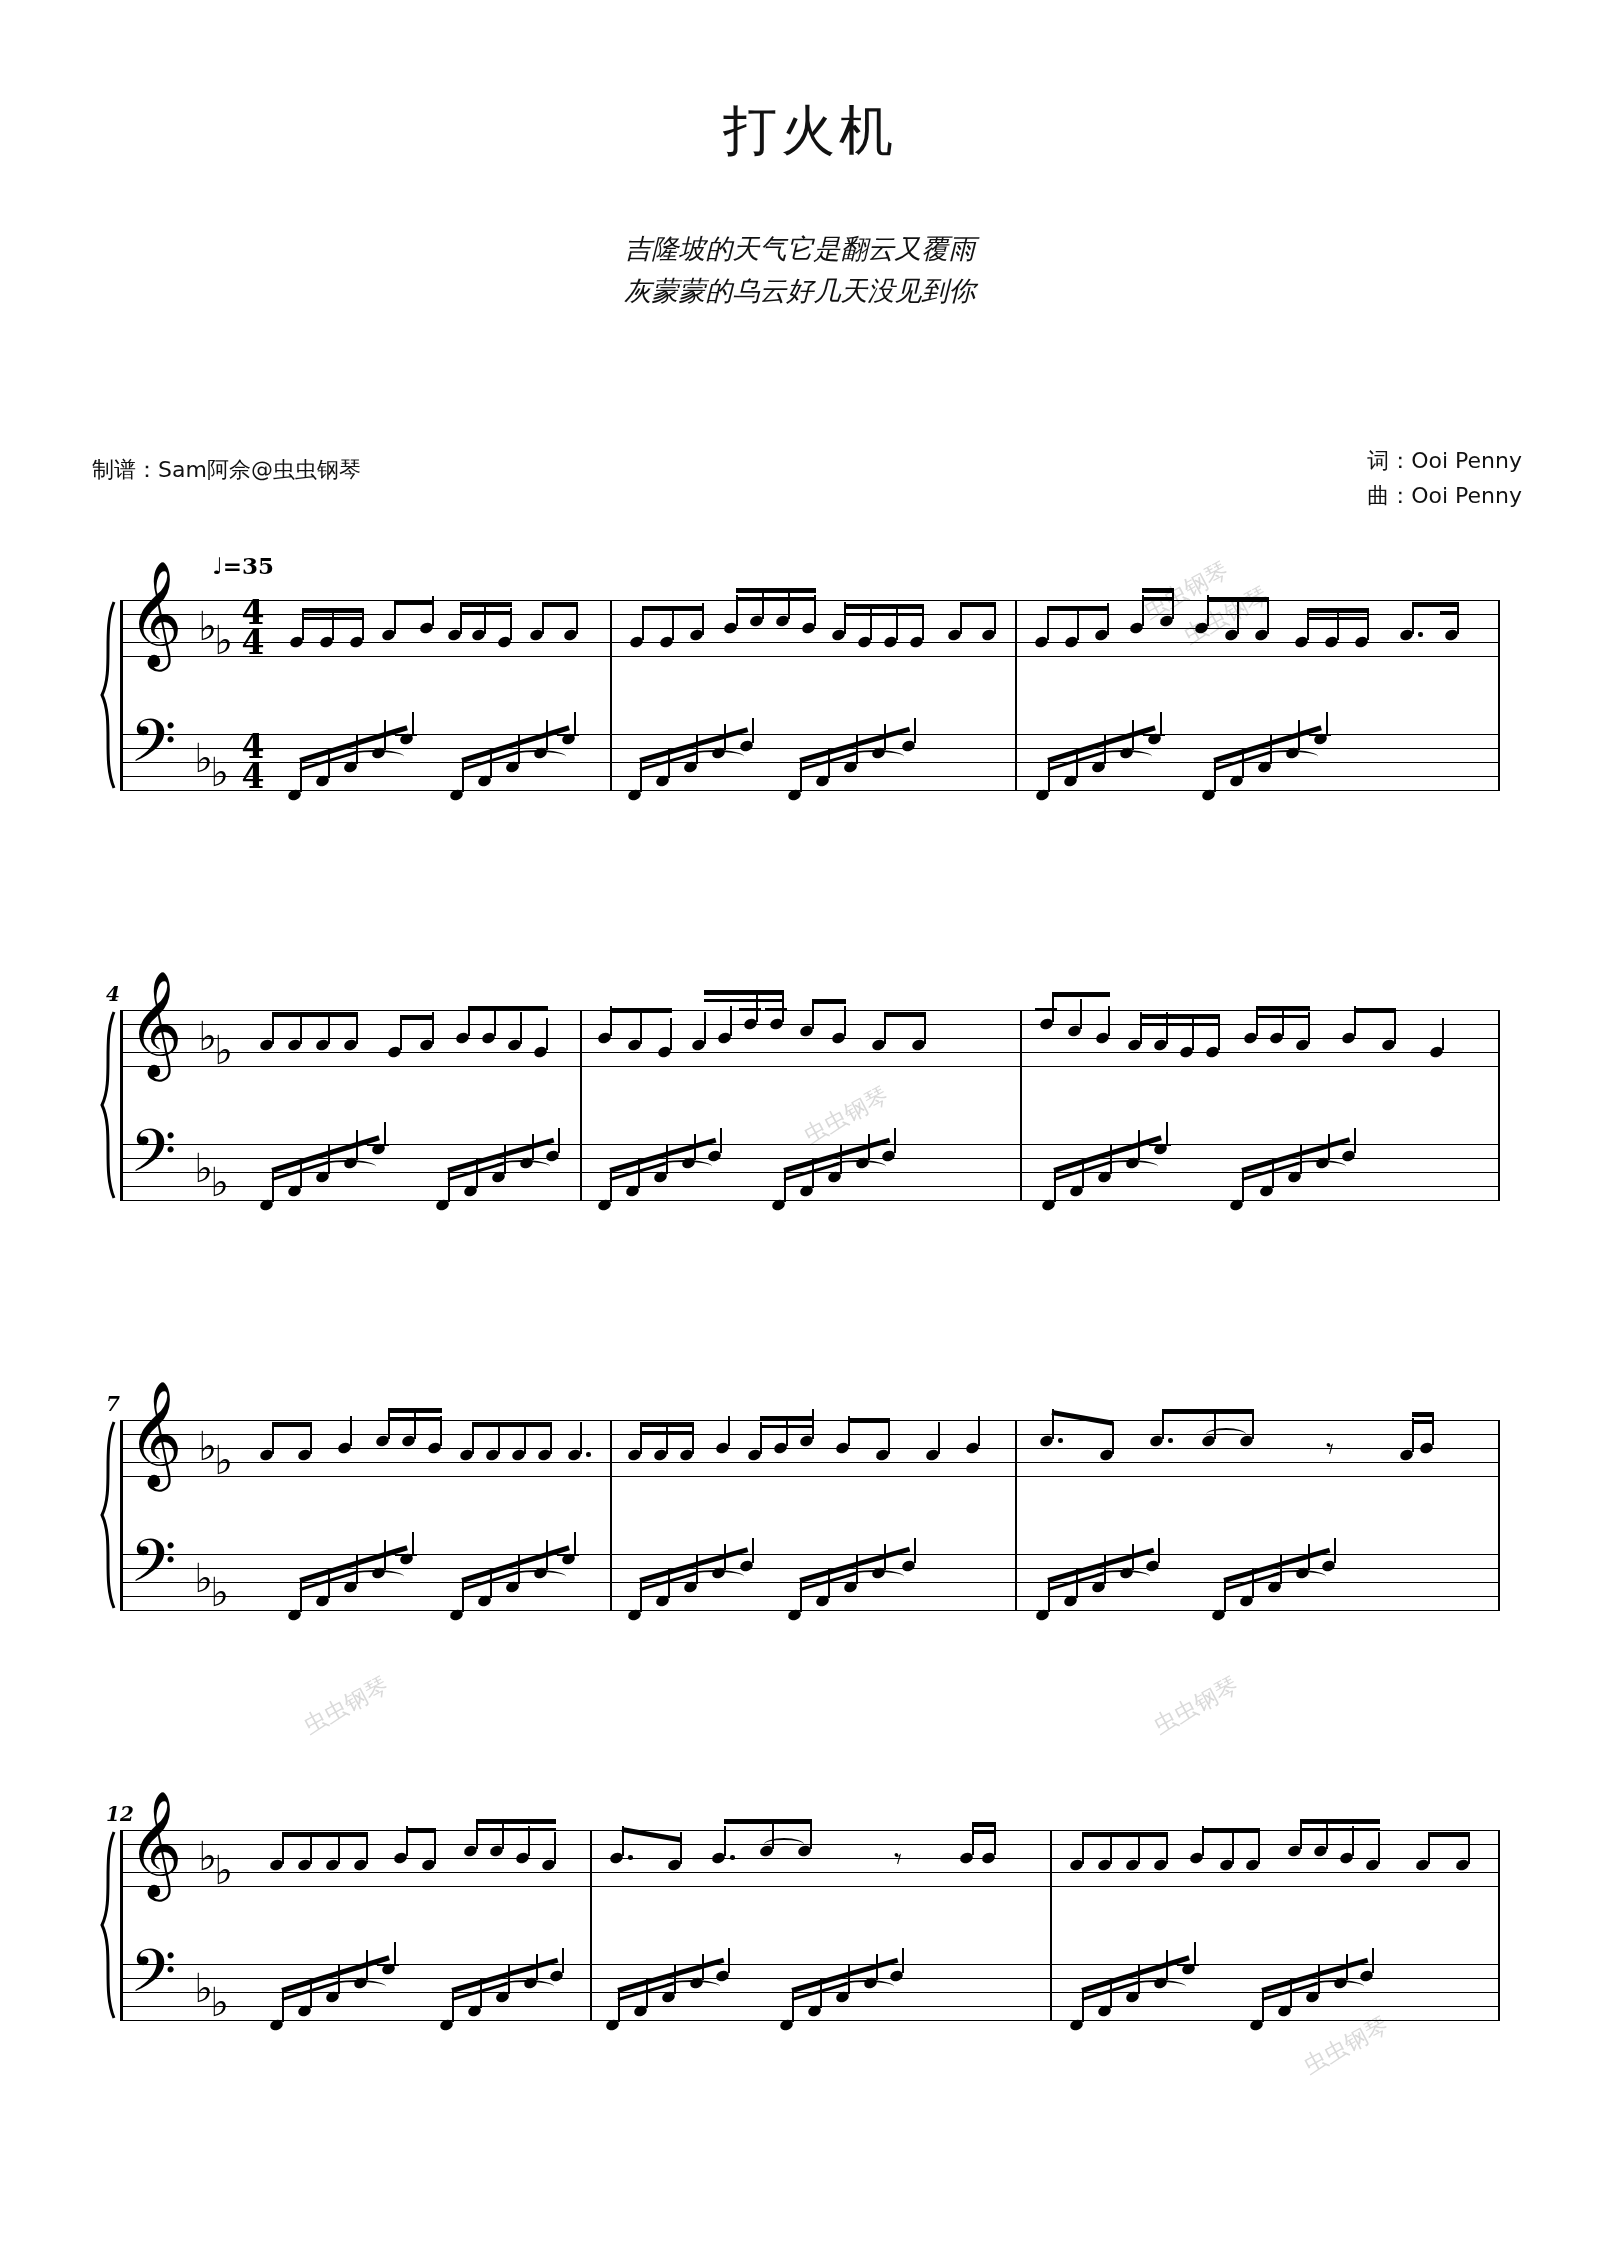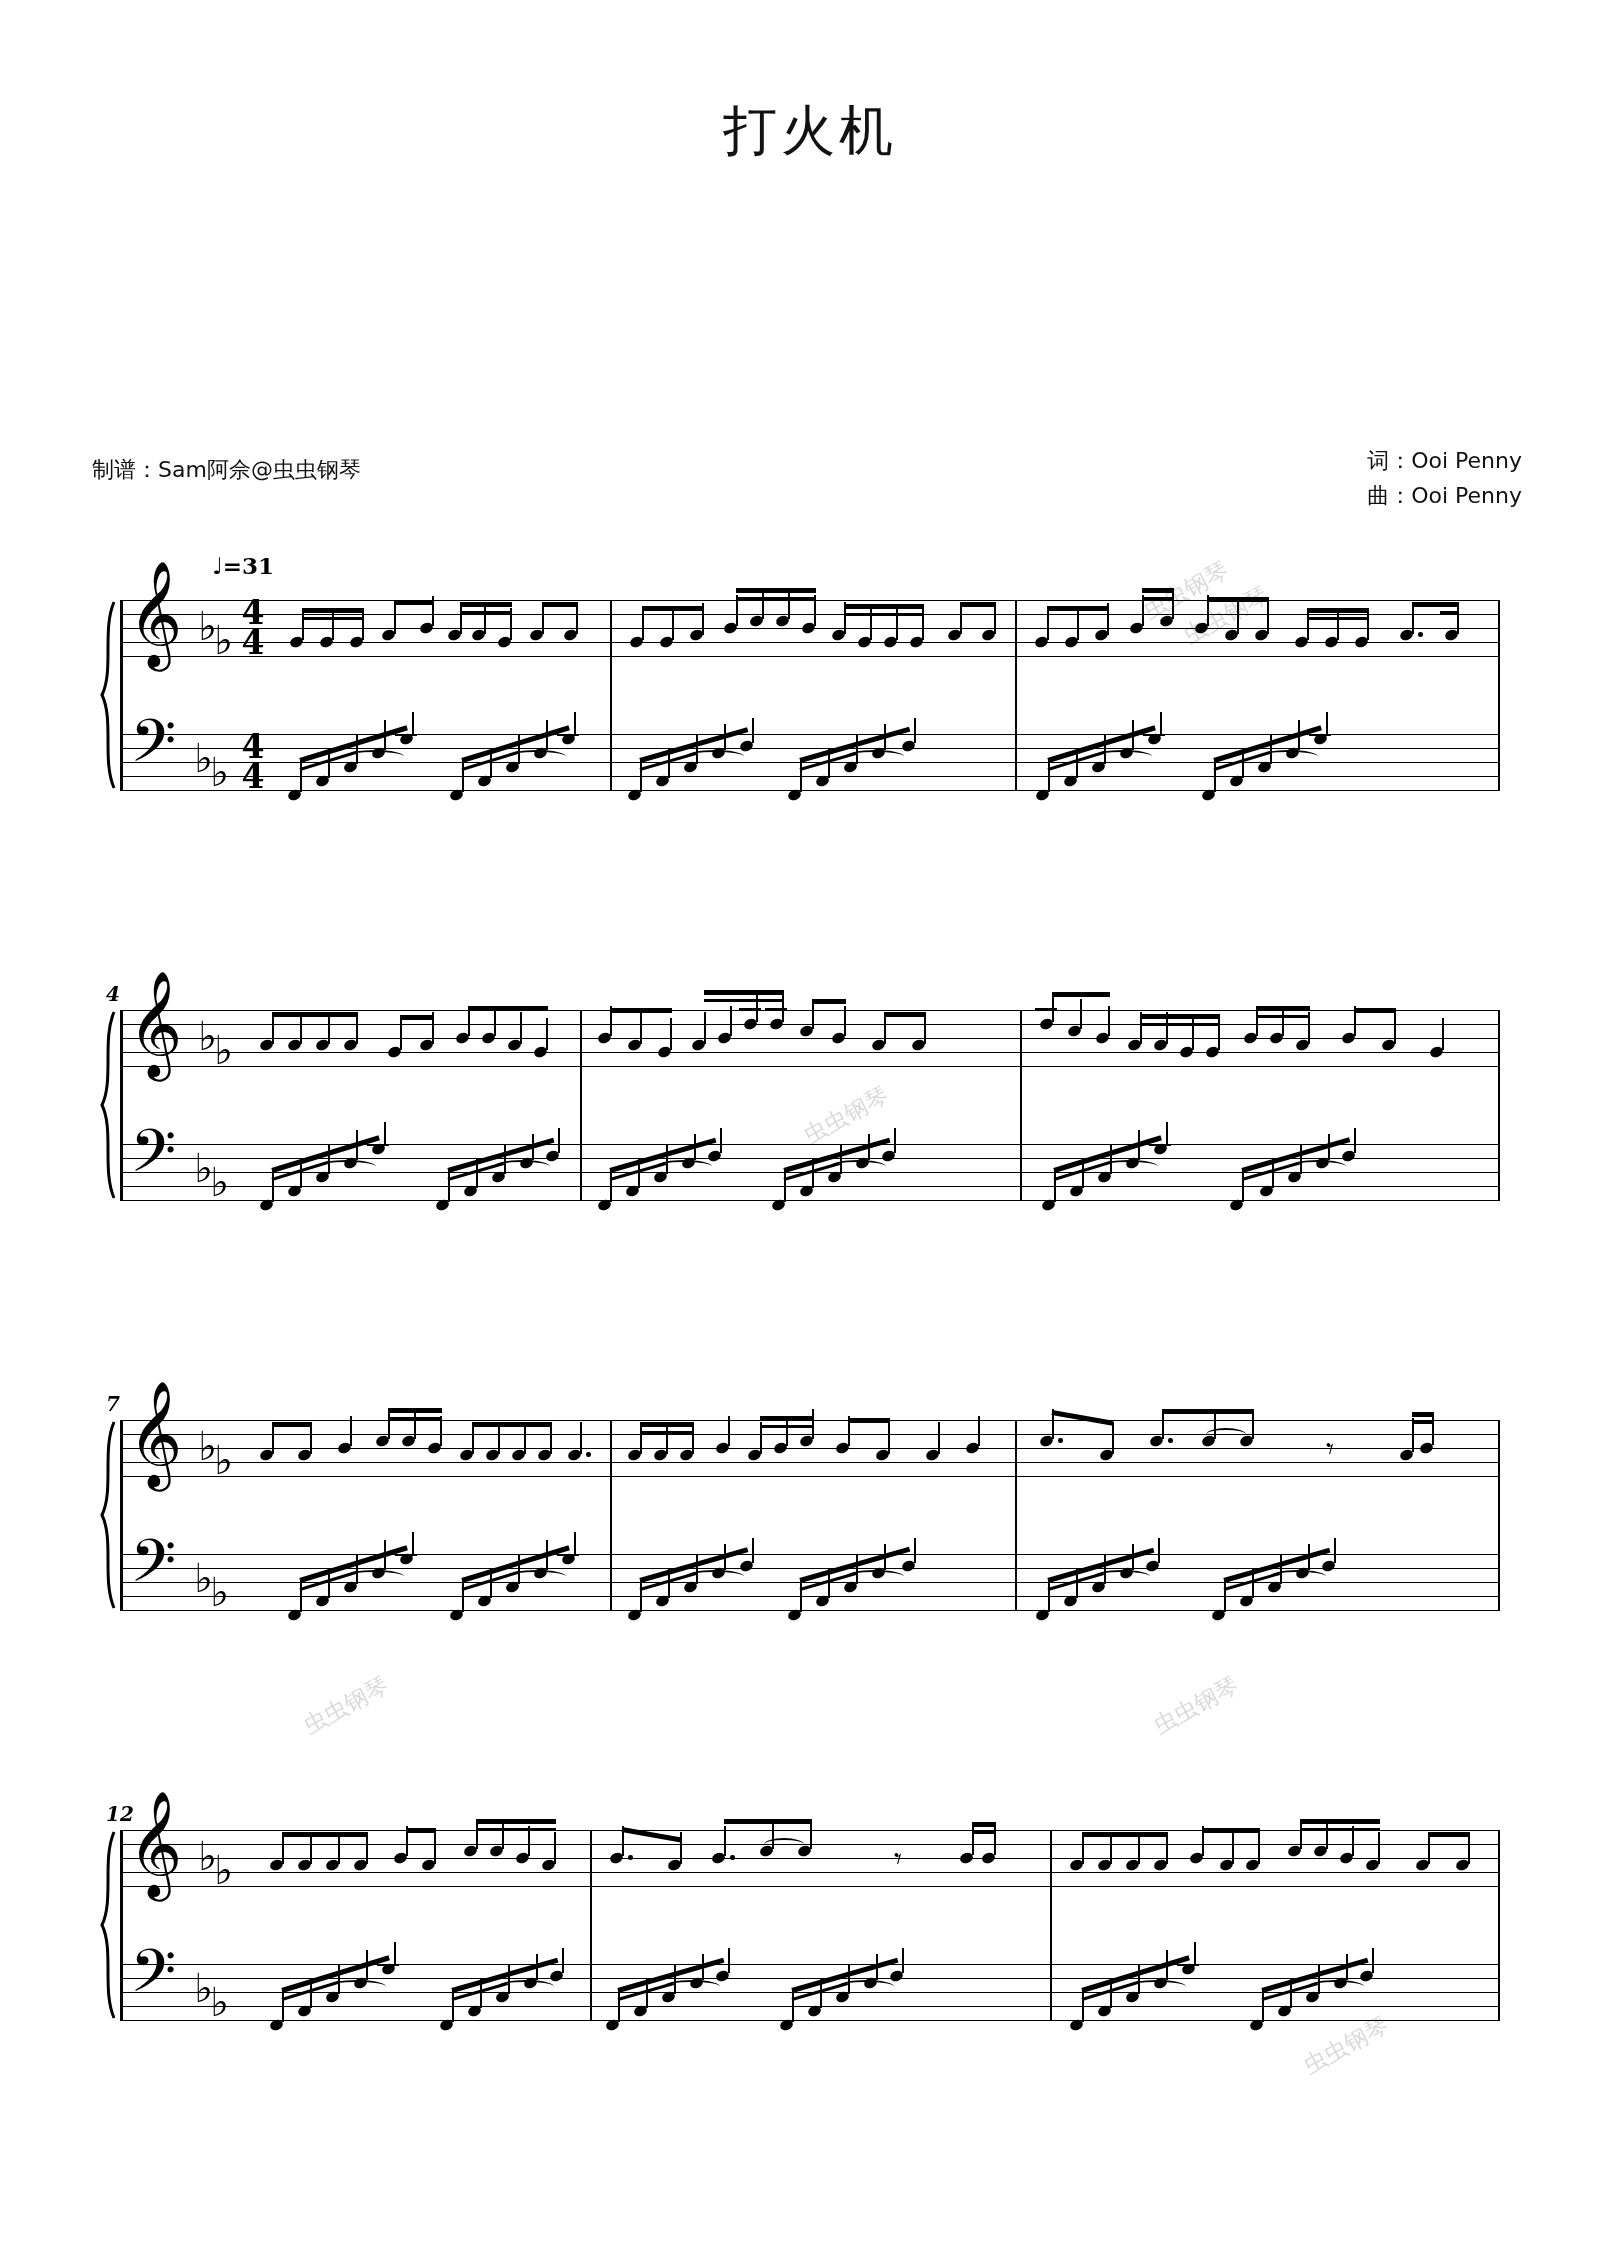--- a/index.html
+++ b/index.html
@@ -222,26 +222,30 @@
 <div class="sheet">
 
   <div class="wm" style="left:1140px; top:575px;">虫虫钢琴</div>
   <div class="wm" style="left:1180px; top:600px;">虫虫钢琴</div>
   <div class="wm" style="left:800px; top:1100px;">虫虫钢琴</div>
   <div class="wm" style="left:300px; top:1690px;">虫虫钢琴</div>
   <div class="wm" style="left:1150px; top:1690px;">虫虫钢琴</div>
   <div class="wm" style="left:1300px; top:2030px;">虫虫钢琴</div>
 
   <div class="title">打火机</div>
+  <div class="subtitle-block">
+    <div>吉隆坡的天气它是翻云又覆雨</div>
+    <div>灰蒙蒙的乌云好几天没见到你</div>
+  </div>
   <div class="credit-left">制谱：Sam阿佘@虫虫钢琴</div>
   <div class="credit-right">
     <div>词：Ooi Penny</div>
     <div>曲：Ooi Penny</div>
   </div>
-  <div class="tempo">♩=31</div>
+  <div class="tempo">♩=35</div>
 
   <div class="system" id="sys1" style="top:600px; height:220px;">
     <div class="sysbracket" style="top:0px; height:190px;"></div>
     <div class="brace" style="top:0px;height:190px;">
       <svg width="24" height="190" viewBox="0 0 24 190">
         <path d="M20 2 C8 30, 20 70, 8 95 C20 120, 8 160, 20 188" stroke="#000" stroke-width="3" fill="none"></path>
       </svg>
     </div>
 
     <div class="staff" style="top:0px;">

